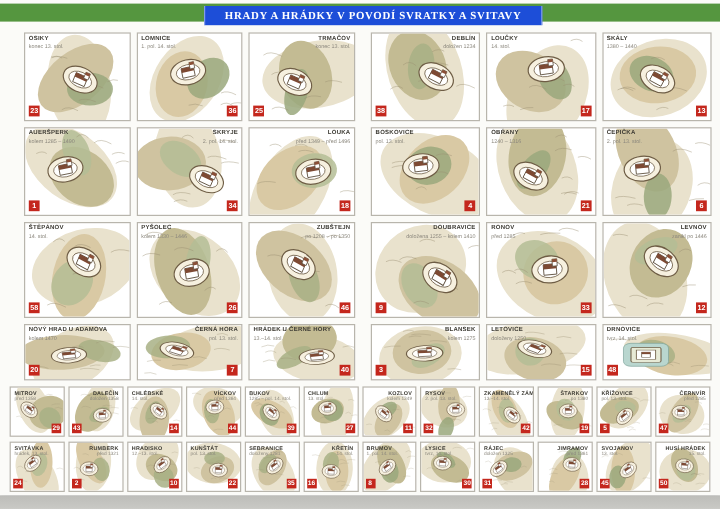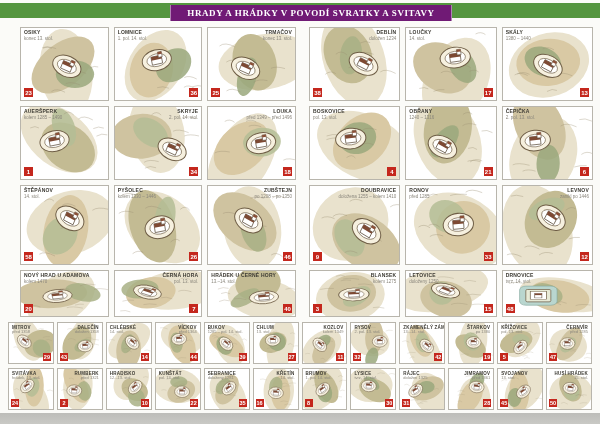--- a/index.html
+++ b/index.html
@@ -14,21 +14,21 @@
     background:#fbfbf8;
     box-shadow:0 2px 4px rgba(0,0,0,.25);
   }
   
   .banner{
     position:absolute;left:0;top:3px;right:0;height:15px;
     background:#55963f;
   }
   .banner-center{
     position:absolute;left:170px;top:2px;width:280px;height:16px;
-    background:#701a75;
+    background:#1d4ed8;
     border-left:1px solid rgba(255,255,255,.45);
     border-right:1px solid rgba(255,255,255,.45);
     display:flex;align-items:center;justify-content:center;
   }
   .banner-title{
     color:#ffffff;
     font-family:"Liberation Serif","DejaVu Serif",serif;
     font-weight:bold;font-size:9px;letter-spacing:.6px;
     white-space:nowrap;
   }

